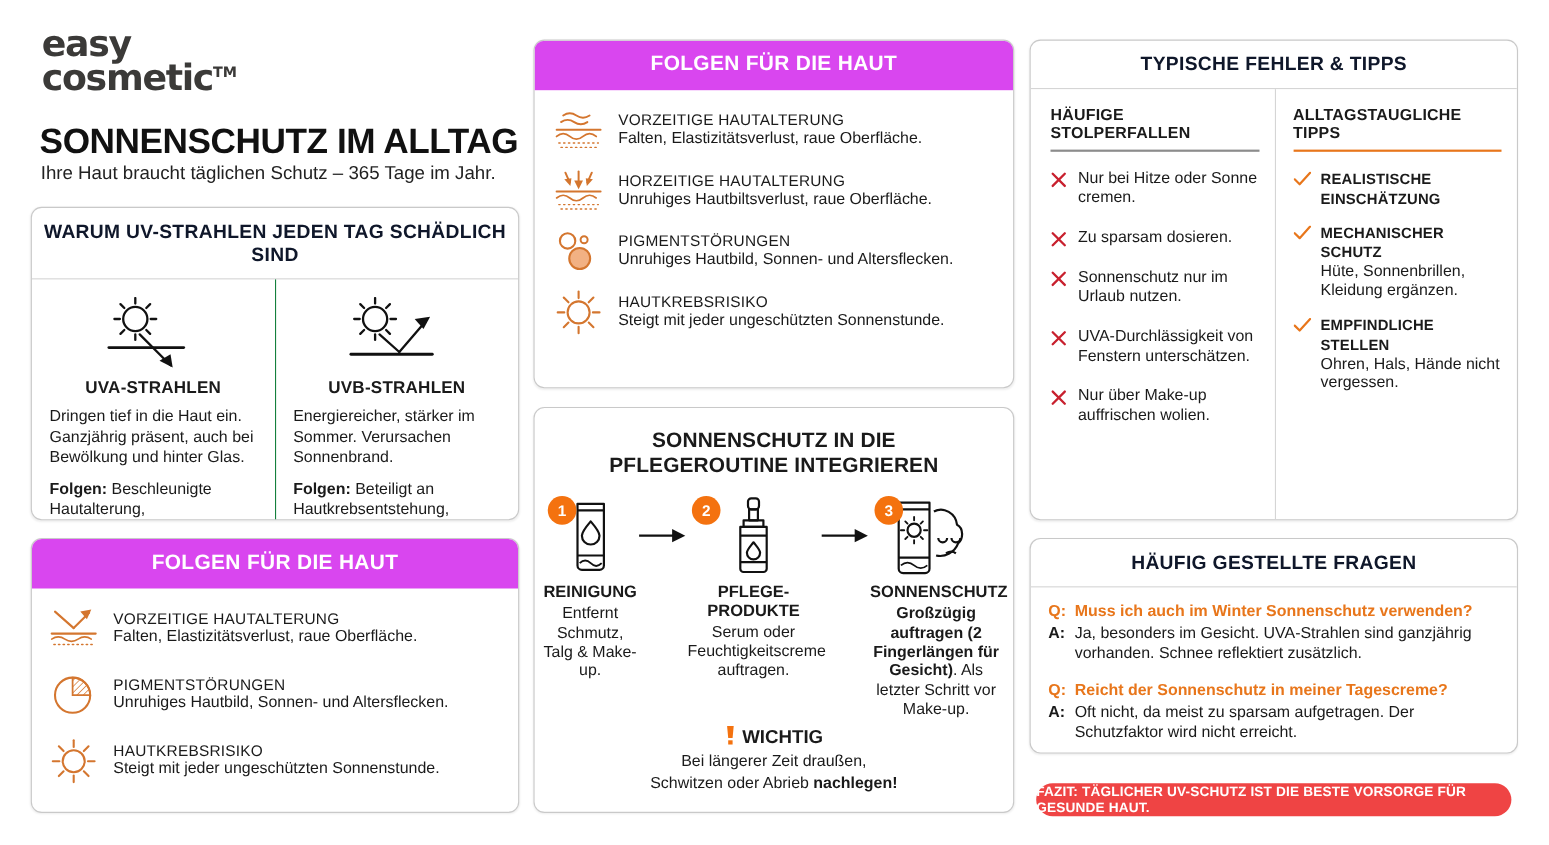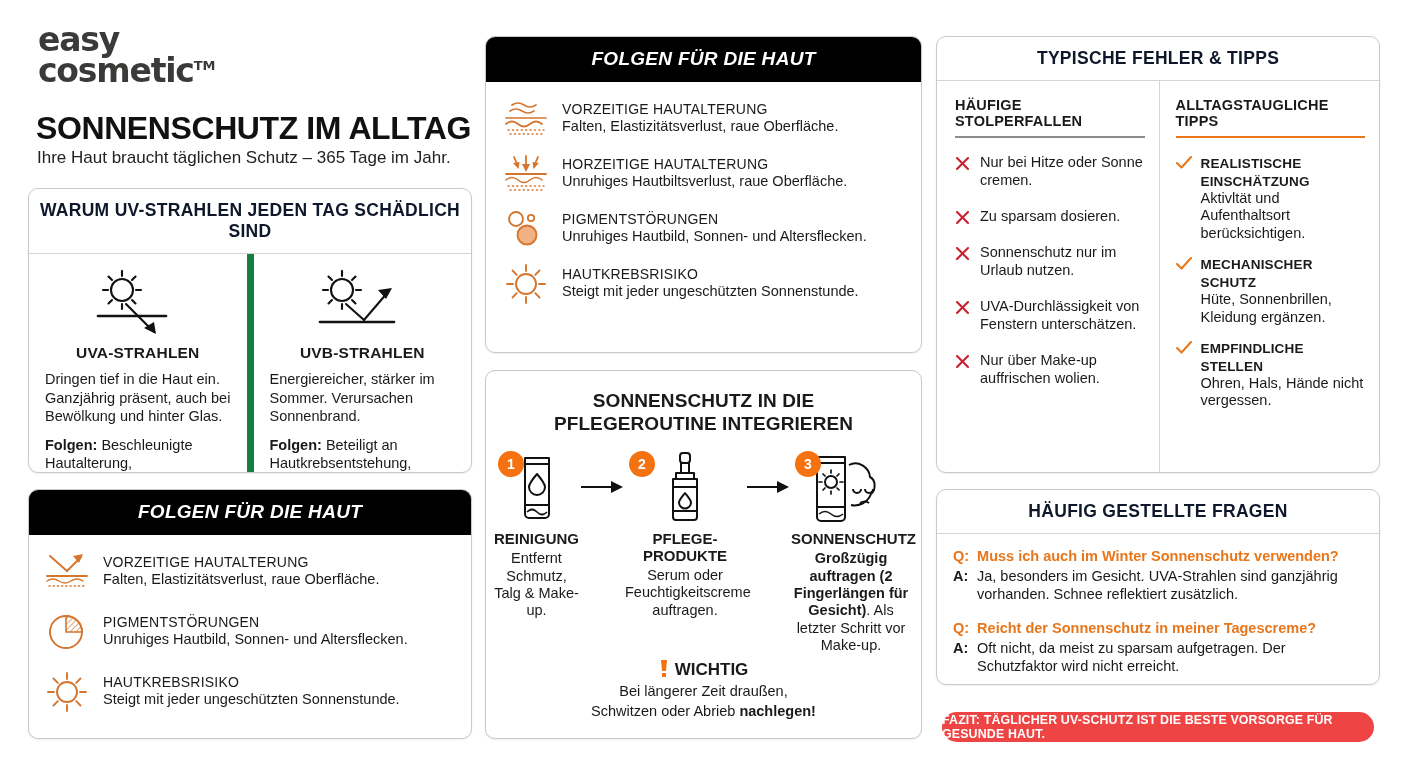--- a/index.html
+++ b/index.html
@@ -20,25 +20,24 @@
     border-radius: 10px;
     box-shadow: 0 1px 2px rgba(0,0,0,.07);
     overflow: hidden;
   }
   .card-head {
     text-align: center;
     font-weight: bold;
     letter-spacing: .3px;
   }
   .head-orange {
-    background: #000000;
+    background: #d946ef;
     color: #fff;
     font-size: 19px;
     padding: 11px 0 12px;
-    font-style: italic;
   }
   .head-plain {
     color: #0f172a;
     font-size: 17.5px;
     padding: 11px 0 11px;
     border-bottom: 1px solid #d5d5d5;
   }
 
   
   .brand { position: absolute; left: 38px; top: 24px; }
@@ -62,21 +61,21 @@
   }
   .subline {
     position: absolute; left: 37px; top: 148px;
     font-size: 17px; color: #222;
   }
 
   
   #uv-card { left: 28px; top: 188px; width: 444px; height: 285px; }
   .uv-cols { display: flex; height: calc(100% - 44px); }
   .uv-col { flex: 1; padding: 14px 16px 10px; }
-  .uv-col + .uv-col { border-left: 7px solid #15803d; }
+  .uv-col + .uv-col { border-left: 1px solid #15803d; }
   .uv-icon { height: 72px; display: flex; align-items: center; justify-content: center; }
   .uv-title { text-align: center; font-weight: bold; font-size: 15.5px; margin: 4px 0 8px; letter-spacing: .2px;}
   .uv-text { font-size: 14.5px; line-height: 1.28; color: #1a1a1a; }
   .uv-text p + p { margin-top: 10px; }
   .uv-text b { font-weight: bold; }
 
   
   .cons-list { padding: 14px 18px 12px 16px; }
   .cons-item { display: flex; gap: 14px; align-items: flex-start; }
   .cons-icon { flex: 0 0 44px; height: 42px; display: flex; align-items: center; justify-content: center; }
@@ -578,21 +577,20 @@
 
 
         <div class="ft-item">
           <span class="mark">
             <svg width="16" height="14" viewBox="0 0 16 14">
                 <polyline points="1,7 5.5,11.5 15,1" fill="none" stroke="#E8761B" stroke-width="2" stroke-linecap="round" stroke-linejoin="round"></polyline>
               </svg>
           </span>
           <span>
             <span class="ft-title">REALISTISCHE EINSCHÄTZUNG</span>
-            <div class="ft-desc">Aktivltät und Aufenthaltsort berücksichtigen.</div>
           </span>
         </div>
 
         <div class="ft-item">
           <span class="mark">
             <svg width="16" height="14" viewBox="0 0 16 14">
                 <polyline points="1,7 5.5,11.5 15,1" fill="none" stroke="#E8761B" stroke-width="2" stroke-linecap="round" stroke-linejoin="round"></polyline>
               </svg>
           </span>
           <span>

